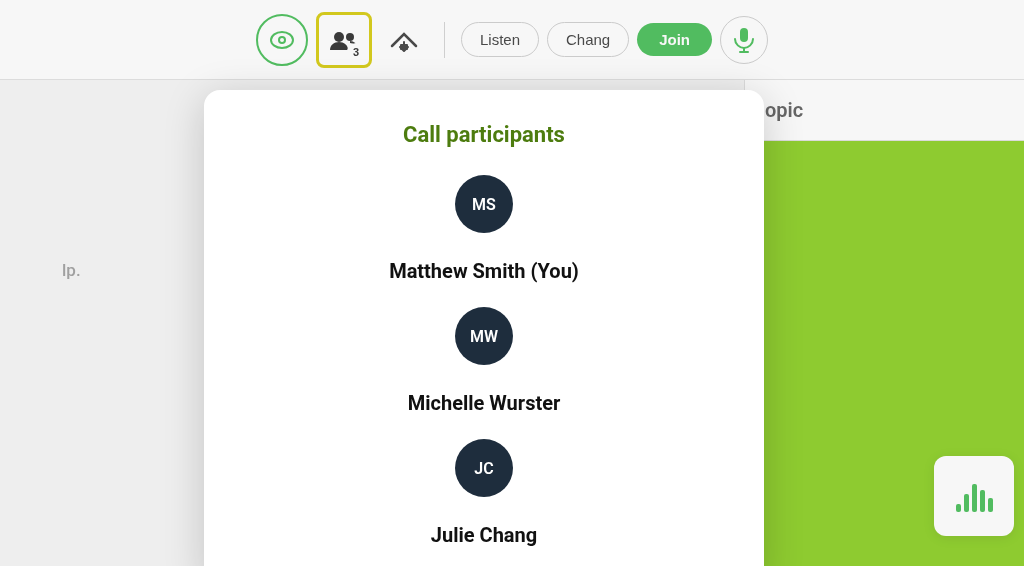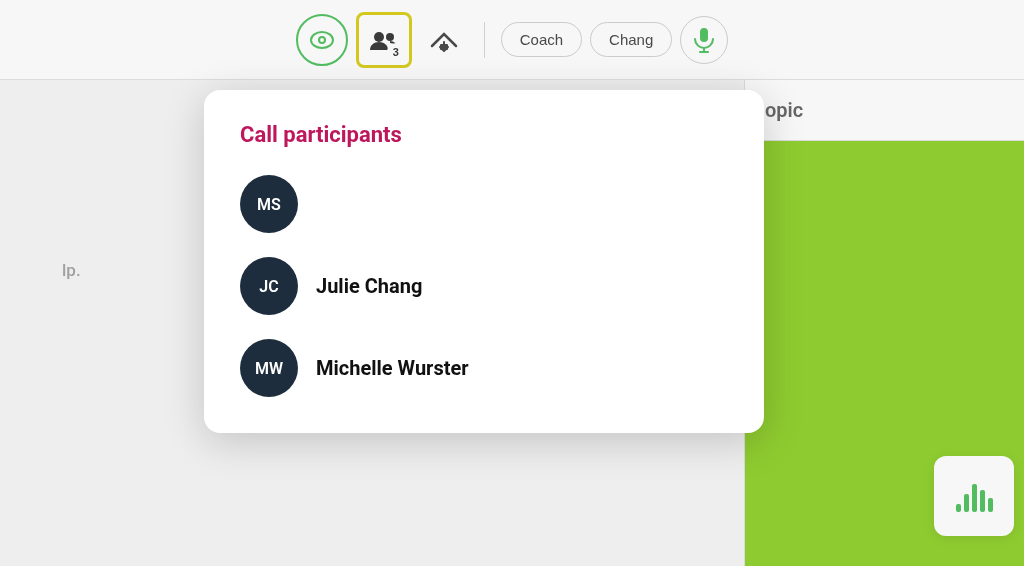--- a/index.html
+++ b/index.html
@@ -160,31 +160,33 @@
       transform: translateX(-55%);
       width: 560px;
       background: white;
       border-radius: 16px;
       box-shadow: 0 8px 40px rgba(0,0,0,0.18);
       padding: 32px 36px 36px;
       z-index: 20;
     }
 
     .popup-title {
+      text-align: center;
       font-size: 22px;
       font-weight: 700;
-      color: #be185d;
+      color: #4d7c0f;
       margin-bottom: 28px;
     }
 
     .participant-row {
       display: flex;
       align-items: center;
-      gap: 18px;
+      gap: 26px;
       margin-bottom: 24px;
+      flex-direction: column;
     }
 
     .participant-row:last-child {
       margin-bottom: 0;
     }
 
     .avatar {
       width: 58px;
       height: 58px;
       border-radius: 50%;
@@ -302,54 +304,56 @@
       <svg width="32" height="28" viewBox="0 0 32 28" fill="none">
         <path d="M4 20 L16 8 L28 20" stroke="#333" stroke-width="2.5" fill="none" stroke-linecap="round"></path>
         <rect x="12" y="18" width="8" height="6" rx="1" fill="#333"></rect>
 
         <path d="M16 16 L16 24 M12 21 L16 25 L20 21" stroke="#333" stroke-width="2" fill="none" stroke-linecap="round" stroke-linejoin="round"></path>
       </svg>
     </button>
 
     <div class="divider-v"></div>
 
-    <button class="btn-text">Coach</button>
+    <button class="btn-text">Listen</button>
 
     <button class="btn-text">Chang</button>
 
+    <button class="btn-join">Join</button>
 
     <button class="btn-mic">
       <svg width="22" height="26" viewBox="0 0 22 26" fill="none">
         <rect x="7" y="1" width="8" height="14" rx="4" fill="#3dba4e"></rect>
         <path d="M2 12c0 5 4.5 9 9 9s9-4 9-9" stroke="#3dba4e" stroke-width="2" fill="none" stroke-linecap="round"></path>
         <line x1="11" y1="21" x2="11" y2="25" stroke="#3dba4e" stroke-width="2" stroke-linecap="round"></line>
         <line x1="7" y1="25" x2="15" y2="25" stroke="#3dba4e" stroke-width="2" stroke-linecap="round"></line>
       </svg>
     </button>
 
   </div>
 </div>
 
 <div class="popup-overlay"></div>
 
 <div class="popup">
   <div class="popup-title">Call participants</div>
 
   <div class="participant-row">
     <div class="avatar">MS</div>
+    <span class="participant-name">Matthew Smith (You)</span>
+  </div>
+
+  <div class="participant-row">
+    <div class="avatar">MW</div>
+    <span class="participant-name">Michelle Wurster</span>
   </div>
 
   <div class="participant-row">
     <div class="avatar">JC</div>
     <span class="participant-name">Julie Chang</span>
-  </div>
-
-  <div class="participant-row">
-    <div class="avatar">MW</div>
-    <span class="participant-name">Michelle Wurster</span>
   </div>
 </div>
 
 <div class="bottom-right-widget">
   <div class="audio-bars">
     <div class="audio-bar" style="height: 8px;"></div>
     <div class="audio-bar" style="height: 18px;"></div>
     <div class="audio-bar" style="height: 28px;"></div>
     <div class="audio-bar" style="height: 22px;"></div>
     <div class="audio-bar" style="height: 14px;"></div>

